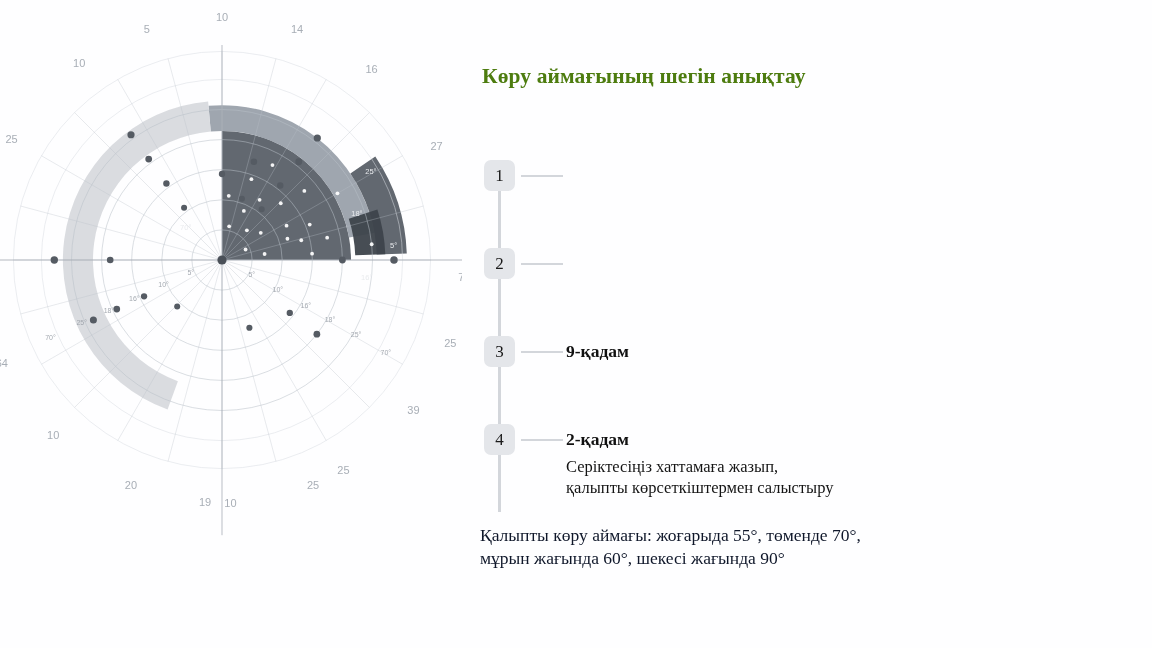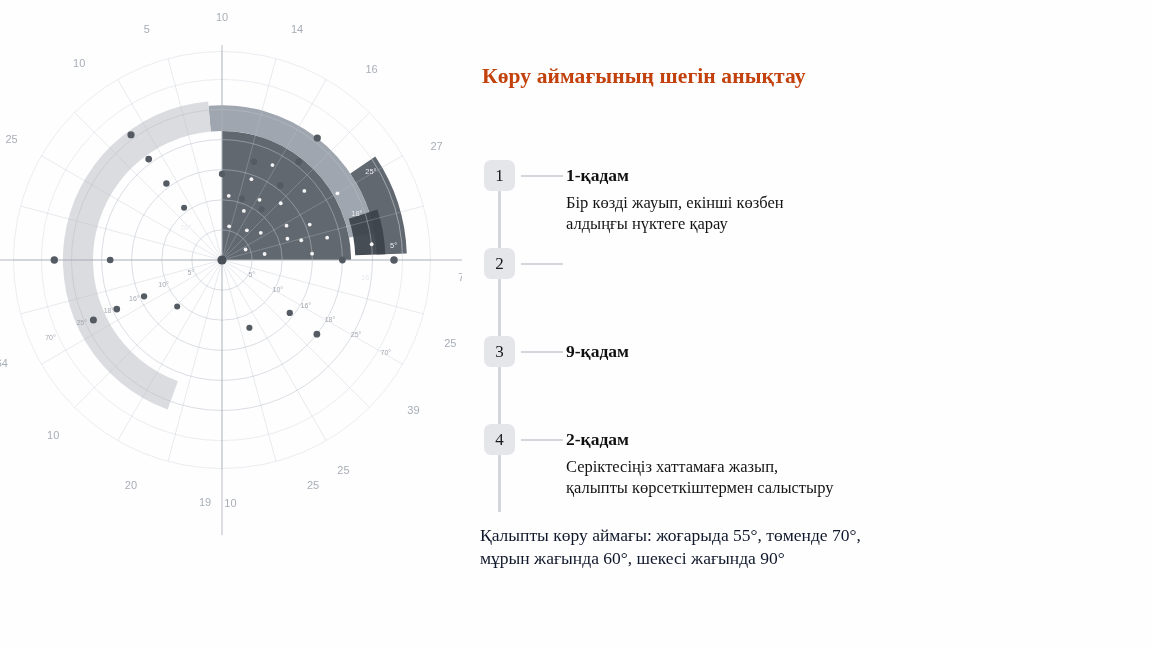--- a/index.html
+++ b/index.html
@@ -28,21 +28,21 @@
   #content {
     position: absolute;
     left: 478px; top: 0;
     width: 674px; height: 648px;
   }
   #page-title {
     position: absolute;
     left: 4px; top: 64px;
     font-size: 21.5px;
     font-weight: bold;
-    color: #c2410c;
+    color: #4d7c0f;
     letter-spacing: 0.1px;
     white-space: nowrap;
   }
 
   
   #steps {
     position: absolute;
     left: 0px; top: 160px;
     width: 674px;
   }
@@ -244,25 +244,20 @@
 
     <div id="page-title">Көру аймағының шегін анықтау</div>
 
     <div id="steps">
         <div class="step-row">
           <div class="marker-col">
             <div class="v-line" style="height: 92px;"></div>
             <div class="step-badge">1</div>
             <div class="h-stub"></div>
           </div>
-          <div class="step-body">
-            <div class="step-title">1-қадам</div>
-            <div class="step-desc">Бір көзді жауып, екінші көзбен
-алдыңғы нүктеге қарау</div>
-          </div>
         </div>
         <div class="step-row">
           <div class="marker-col">
             <div class="v-line" style="height: 92px;"></div>
             <div class="step-badge">2</div>
             <div class="h-stub"></div>
           </div>
         </div>
         <div class="step-row">
           <div class="marker-col">

